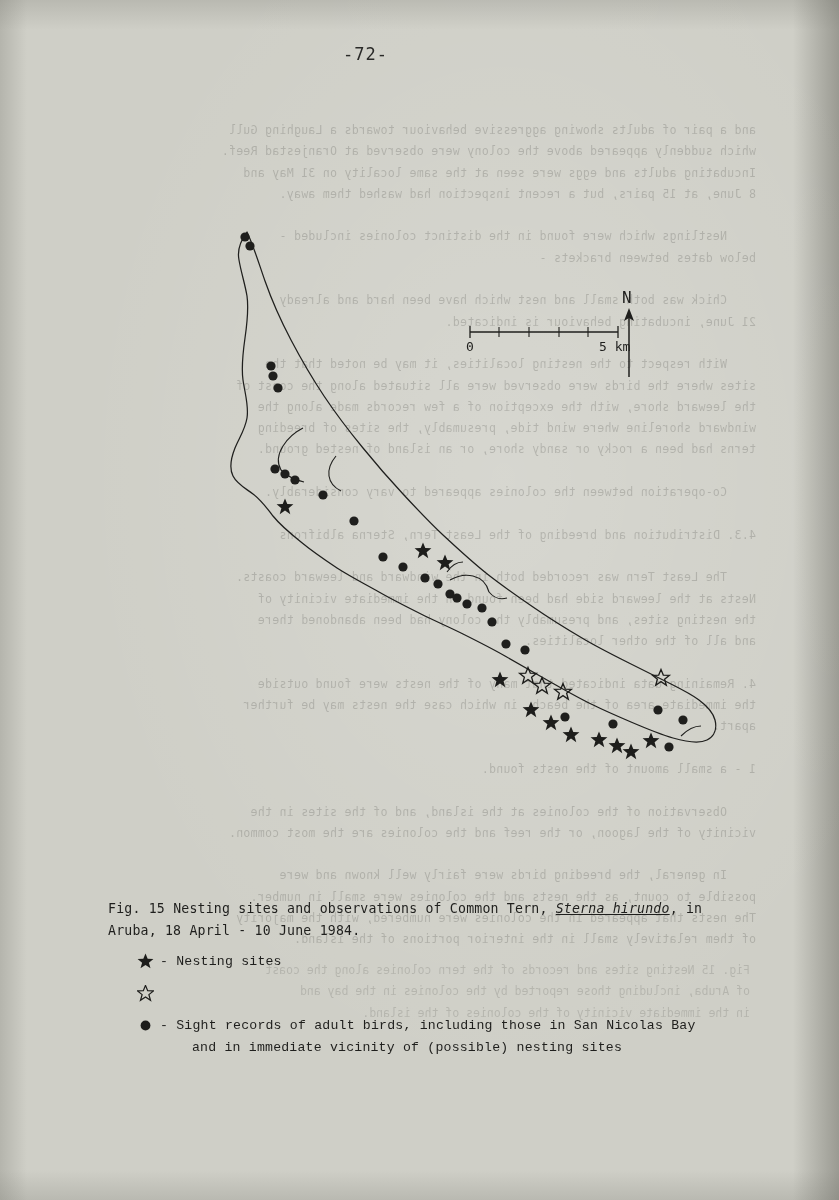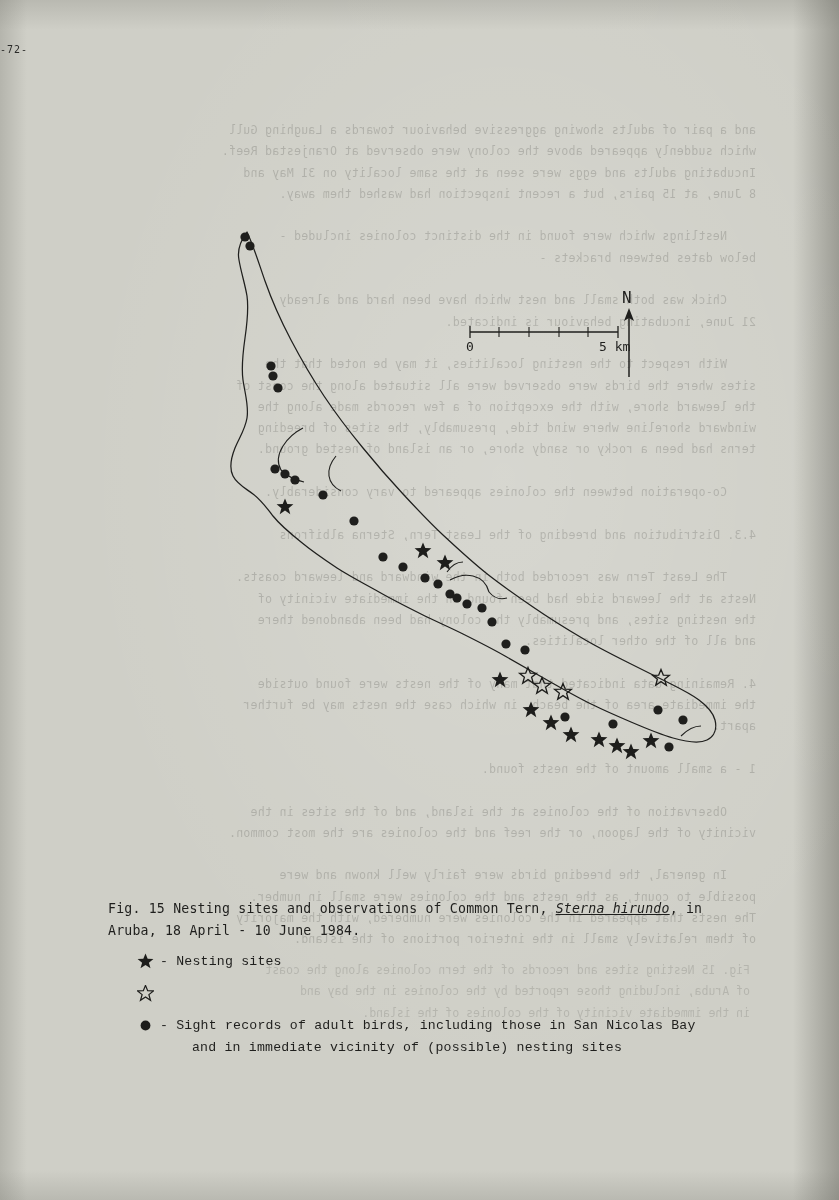--- a/index.html
+++ b/index.html
@@ -30,21 +30,22 @@
     inset: 0;
     pointer-events: none;
     background:
       radial-gradient(ellipse at 60% 40%, rgba(255,255,255,0.16), rgba(0,0,0,0) 60%);
   }
   .page-number {
     position: absolute;
     top: 44px;
     left: 0;
     width: 731px;
-    font-size: 10px;
+    text-align: center;
+    font-size: 17px;
     letter-spacing: 1px;
     color: #2a2a28;
   }
   
   .ghost {
     position: absolute;
     left: 96px;
     top: 120px;
     width: 660px;
     height: 820px;

